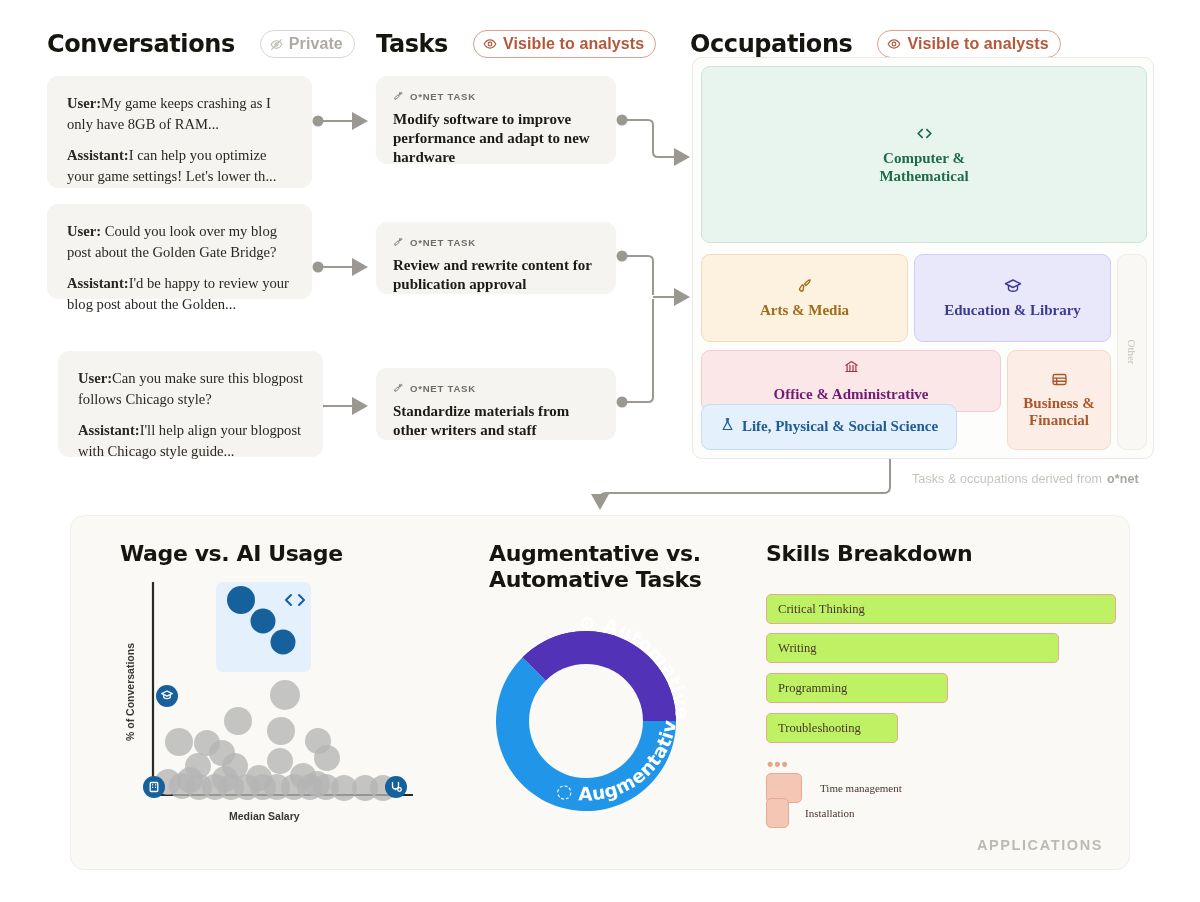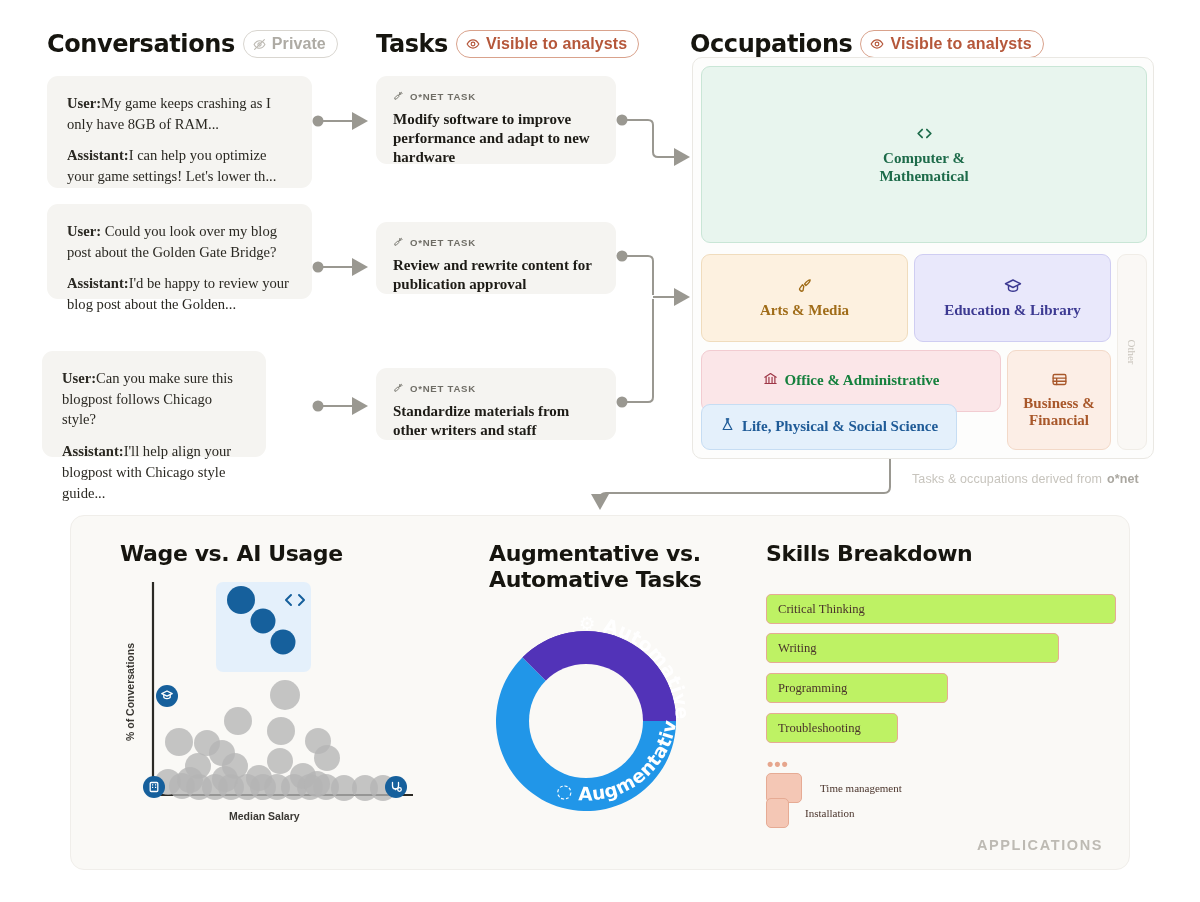--- a/index.html
+++ b/index.html
@@ -5,21 +5,21 @@
   * { box-sizing: border-box; margin: 0; padding: 0; }
   html, body {
     width: 1200px; height: 902px;
     background: #ffffff;
     font-family: "Liberation Sans", sans-serif;
     overflow: hidden;
   }
   .stage { position: relative; width: 1200px; height: 902px; }
 
   
-  .col-head { position: absolute; display: flex; align-items: center; gap: 8px; }
+  .col-head { position: absolute; display: flex; align-items: center; gap: 25px; }
   .col-title {
     font-family: "DejaVu Sans", sans-serif;
     font-size: 24px; font-weight: 700; color: #16150f; letter-spacing: -0.4px;
   }
   .badge {
     display: inline-flex; align-items: center; gap: 6px;
     border: 1px solid #d9d6d0; border-radius: 20px;
     padding: 4px 11px 4px 9px;
     font-size: 16px; font-weight: 700; letter-spacing: 0.1px;
     color: #aeaba4; background: #fff;
@@ -232,21 +232,21 @@
 
   <div class="card conv-card" style="left:47px; top:204px; width:265px; height:95px;">
     <div class="conv-line">
       <b>User:</b><span> Could you look over my blog post about the Golden Gate Bridge?</span>
     </div>
     <div class="conv-line">
       <b>Assistant:</b><span>I'd be happy to review your blog post about the Golden...</span>
     </div>
   </div>
 
-  <div class="card conv-card" style="left:42px; top:351px; width:224px; height:106px;">
+  <div class="card conv-card" style="left:58px; top:351px; width:265px; height:106px;">
     <div class="conv-line">
       <b>User:</b><span>Can you make sure this blogpost follows Chicago style?</span>
     </div>
     <div class="conv-line">
       <b>Assistant:</b><span>I'll help align your blogpost with Chicago style guide...</span>
     </div>
   </div>
 
   <div class="card task-card" style="left:376px; top:76px; width:240px; height:88px;">
     <div class="task-kicker">
@@ -310,21 +310,21 @@
     <div class="occ-tile" style="left:221px; top:196px; width:197px; height:88px; background:#e9e8fb; border:1px solid #cfcdf2; color:#3d3a92;">
       <span>
         <svg width="18" height="18" viewBox="0 0 24 24" fill="none" stroke="#3d3a92" stroke-width="1.9" stroke-linecap="round" stroke-linejoin="round">
           <path d="M12 4L2 9l10 5 10-5-10-5z"></path>
             <path d="M6 11.5V16c0 1.5 3 3 6 3s6-1.5 6-3v-4.5"></path>
         </svg>
       </span>
       <span class="lbl">Education &amp; Library</span>
     </div>
 
-    <div class="occ-tile row" style="left:8px; top:292px; width:300px; height:62px; background:#fbe6e8; border:1px solid #f2ccd1; color:#15803d;">
+    <div class="occ-tile row" style="left:8px; top:292px; width:300px; height:62px; background:#fbe6e8; border:1px solid #f2ccd1; color:#701a75;flex-direction:column;">
       <span>
         <svg width="15" height="15" viewBox="0 0 24 24" fill="none" stroke="#9e3646" stroke-width="1.9" stroke-linecap="round" stroke-linejoin="round">
           <path d="M3 10L12 4l9 6"></path>
             <path d="M5 10v9M9.5 10v9M14.5 10v9M19 10v9"></path>
             <path d="M3 20h18"></path>
         </svg>
       </span>
       <span class="lbl">Office &amp; Administrative</span>
     </div>
 

